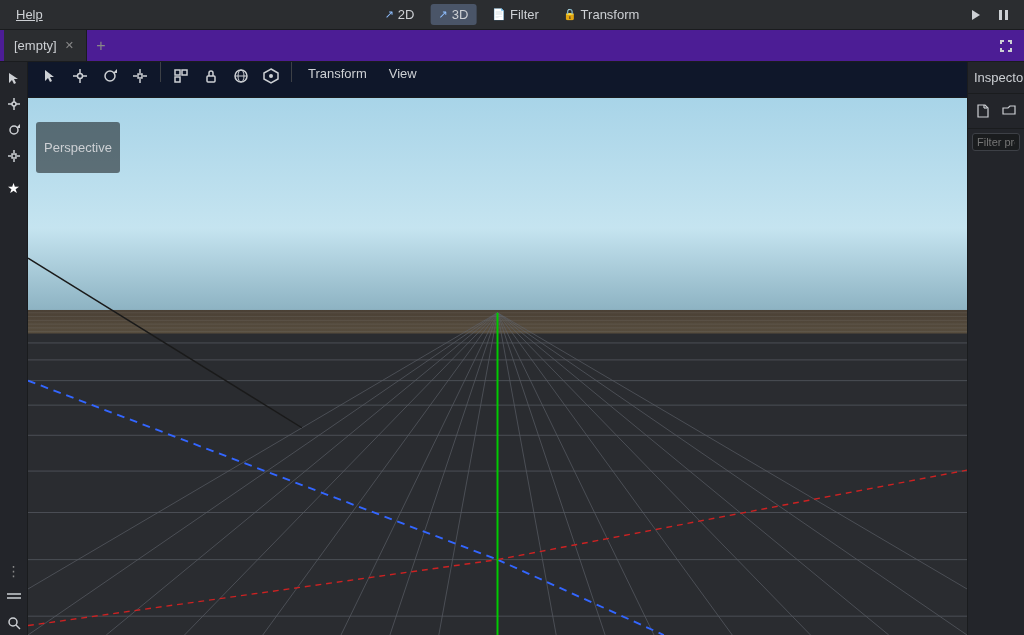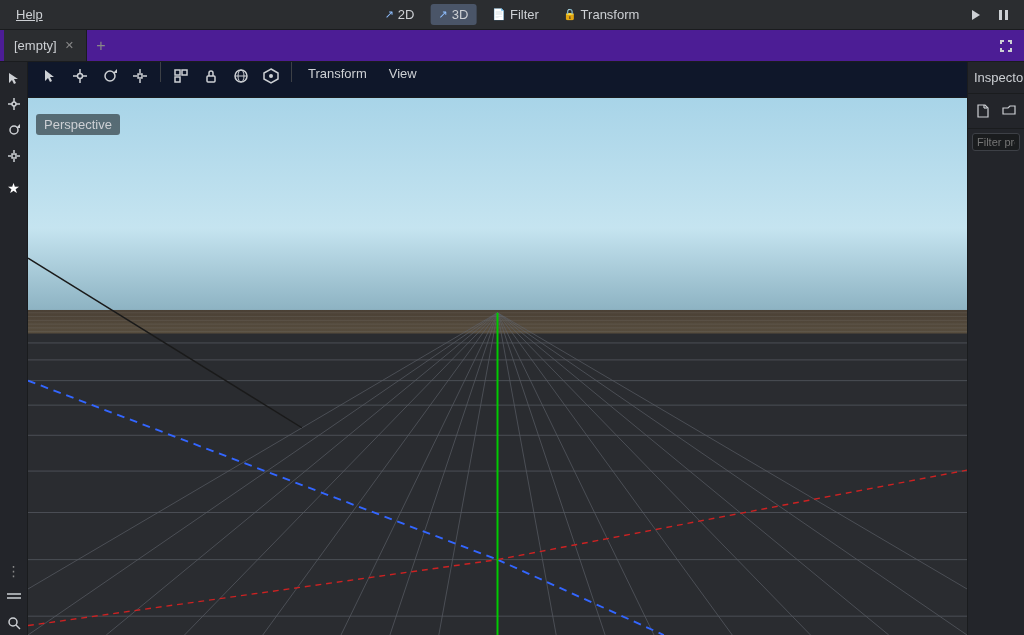--- a/index.html
+++ b/index.html
@@ -63,23 +63,23 @@
       background: #1a1c1e;
     }
 
     
     #grid-area {
       position: absolute; top: 0; left: 0; right: 0; bottom: 0;
     }
 
     
     #perspective-label {
-      position: absolute; top: 16px; left: 8px;
+      position: absolute; top: 24px; left: 8px;
       background: rgba(0,0,0,0.5); color: #cdd0d4;
-      padding: 3px 8px; border-radius: 3px; font-size: 13px;
+      padding: 18px 8px; border-radius: 3px; font-size: 13px;
       z-index: 10;
     }
 
     
     #inspector-panel {
       width: 57px; background: #23252a; flex-shrink: 0;
       border-left: 1px solid #1a1c1e; display: flex; flex-direction: column;
     }
     #inspector-title {
       padding: 8px 6px; font-size: 13px; color: #cdd0d4;

